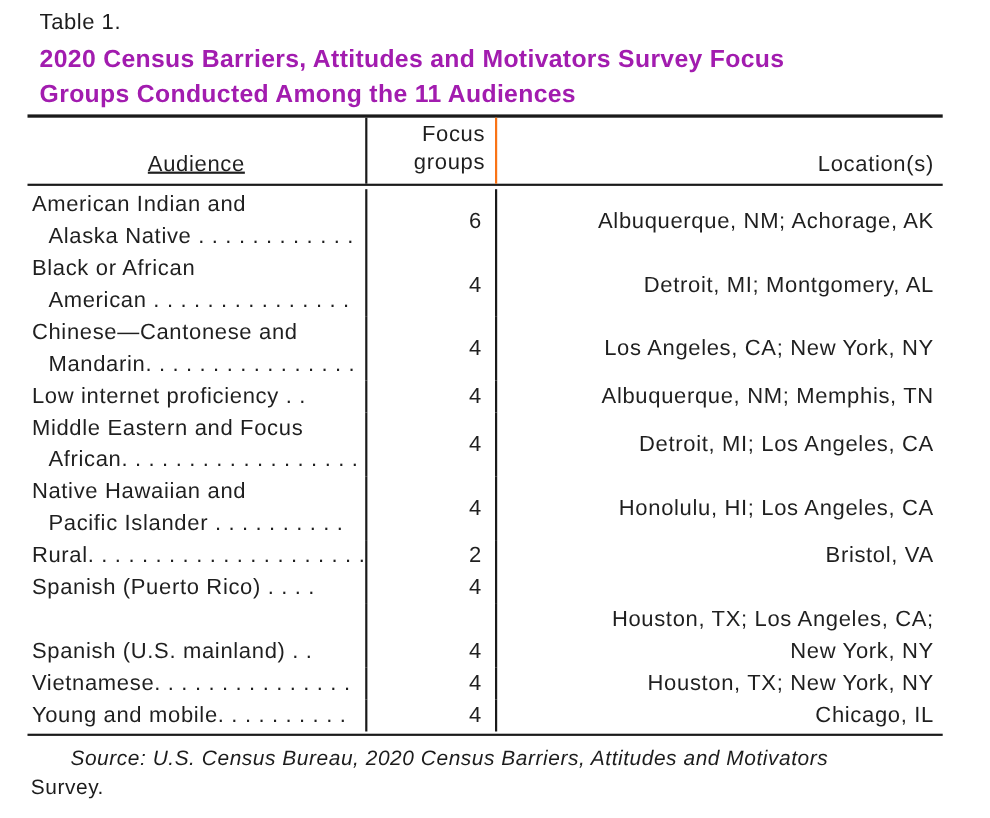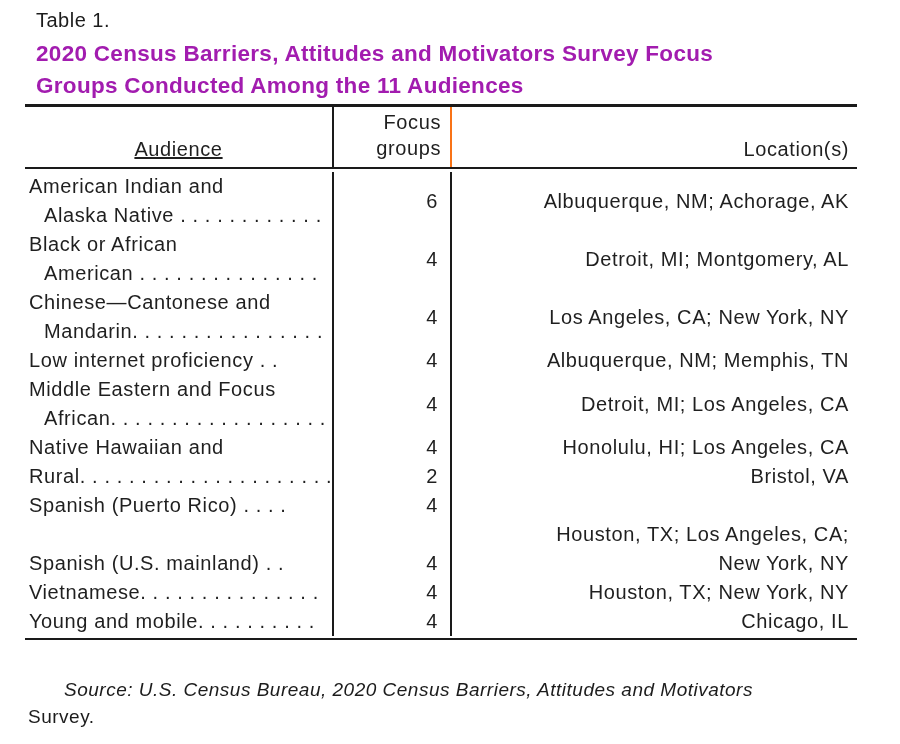--- a/index.html
+++ b/index.html
@@ -197,20 +197,21 @@
         </div>
         <div class="c c-loc">
           <div class="l1">Detroit, MI; Los Angeles, CA</div>
 
         </div>
       </div>
 
       <div class="row">
         <div class="c c-aud">
           <div class="a1">Native Hawaiian and</div>
+          <div class="a2">Pacific Islander . . . . . . . . . .</div>
         </div>
         <div class="c c-grp">
           <div>4</div>
         </div>
         <div class="c c-loc">
           <div class="l1">Honolulu, HI; Los Angeles, CA</div>
 
         </div>
       </div>
 

